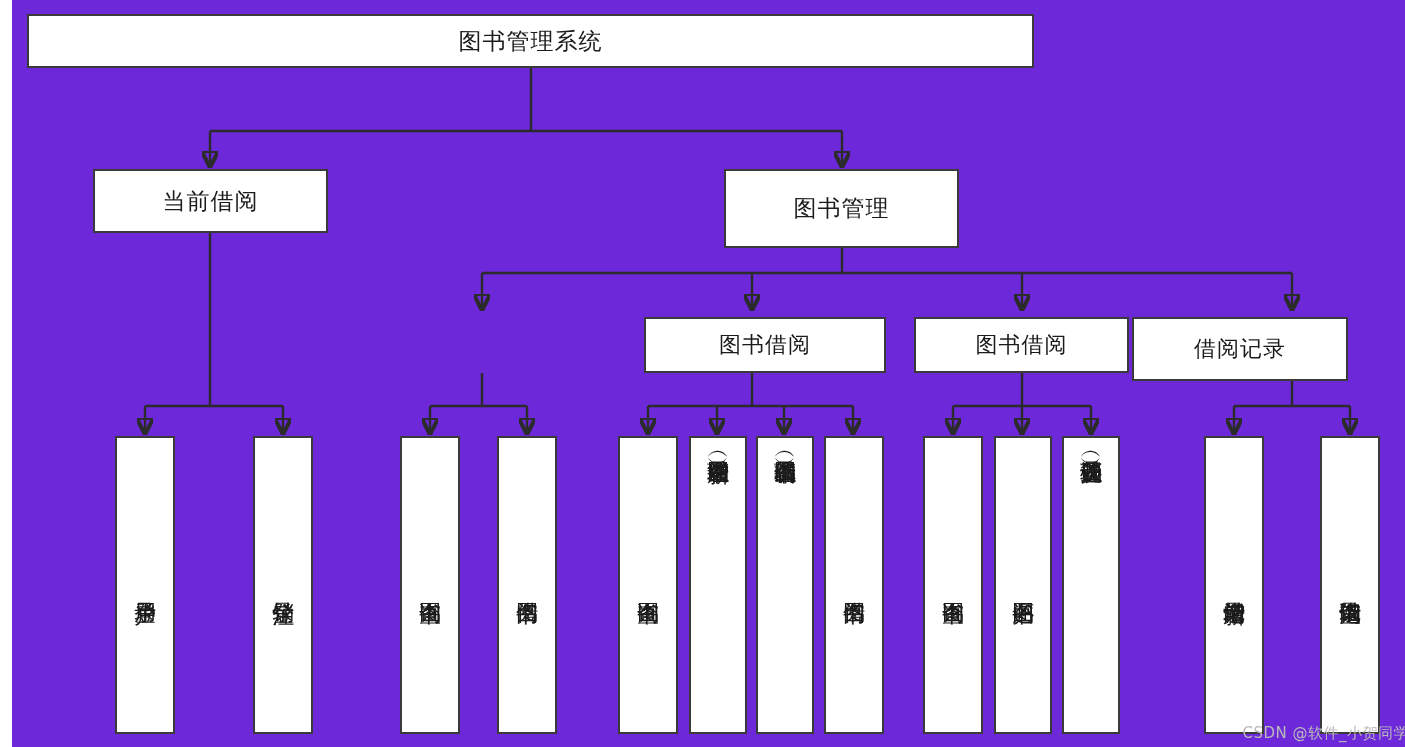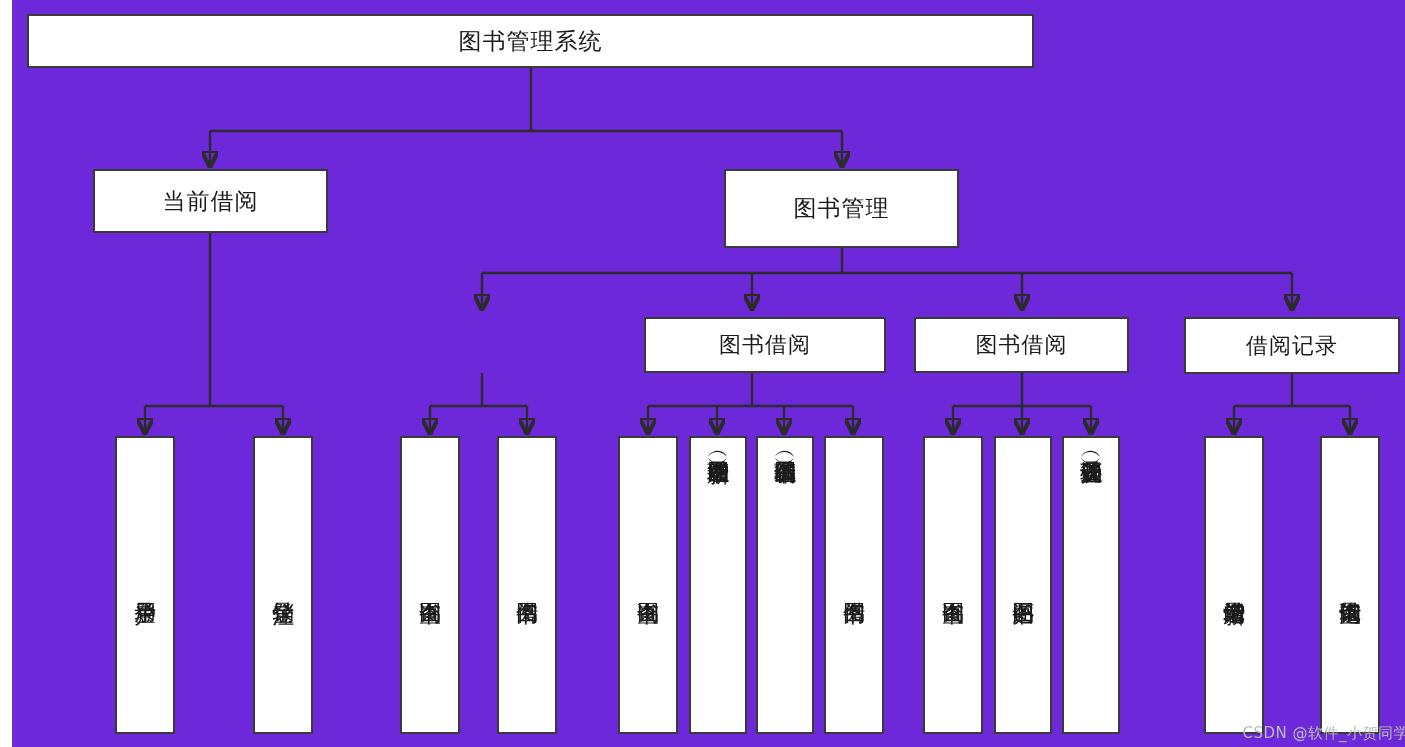--- a/index.html
+++ b/index.html
@@ -160,21 +160,21 @@
 
 
   <div class="node level3" style="left:632px; top:317px; width:242px; height:56px;">
     <span class="label">图书借阅</span>
   </div>
 
   <div class="node level3" style="left:902px; top:317px; width:215px; height:56px;">
     <span class="label">图书借阅</span>
   </div>
 
-  <div class="node level3" style="left:1172px; top:317px; width:216px; height:57px;">
+  <div class="node level3" style="left:1120px; top:317px; width:216px; height:64px;">
     <span class="label">借阅记录</span>
   </div>
 
   <div class="node leaf vcenter" style="left:103px; top:436px; width:60px; height:298px;">
     <span class="label">用户登录</span>
   </div>
 
   <div class="node leaf vcenter" style="left:241px; top:436px; width:60px; height:298px;">
     <span class="label">注销登录</span>
   </div>

